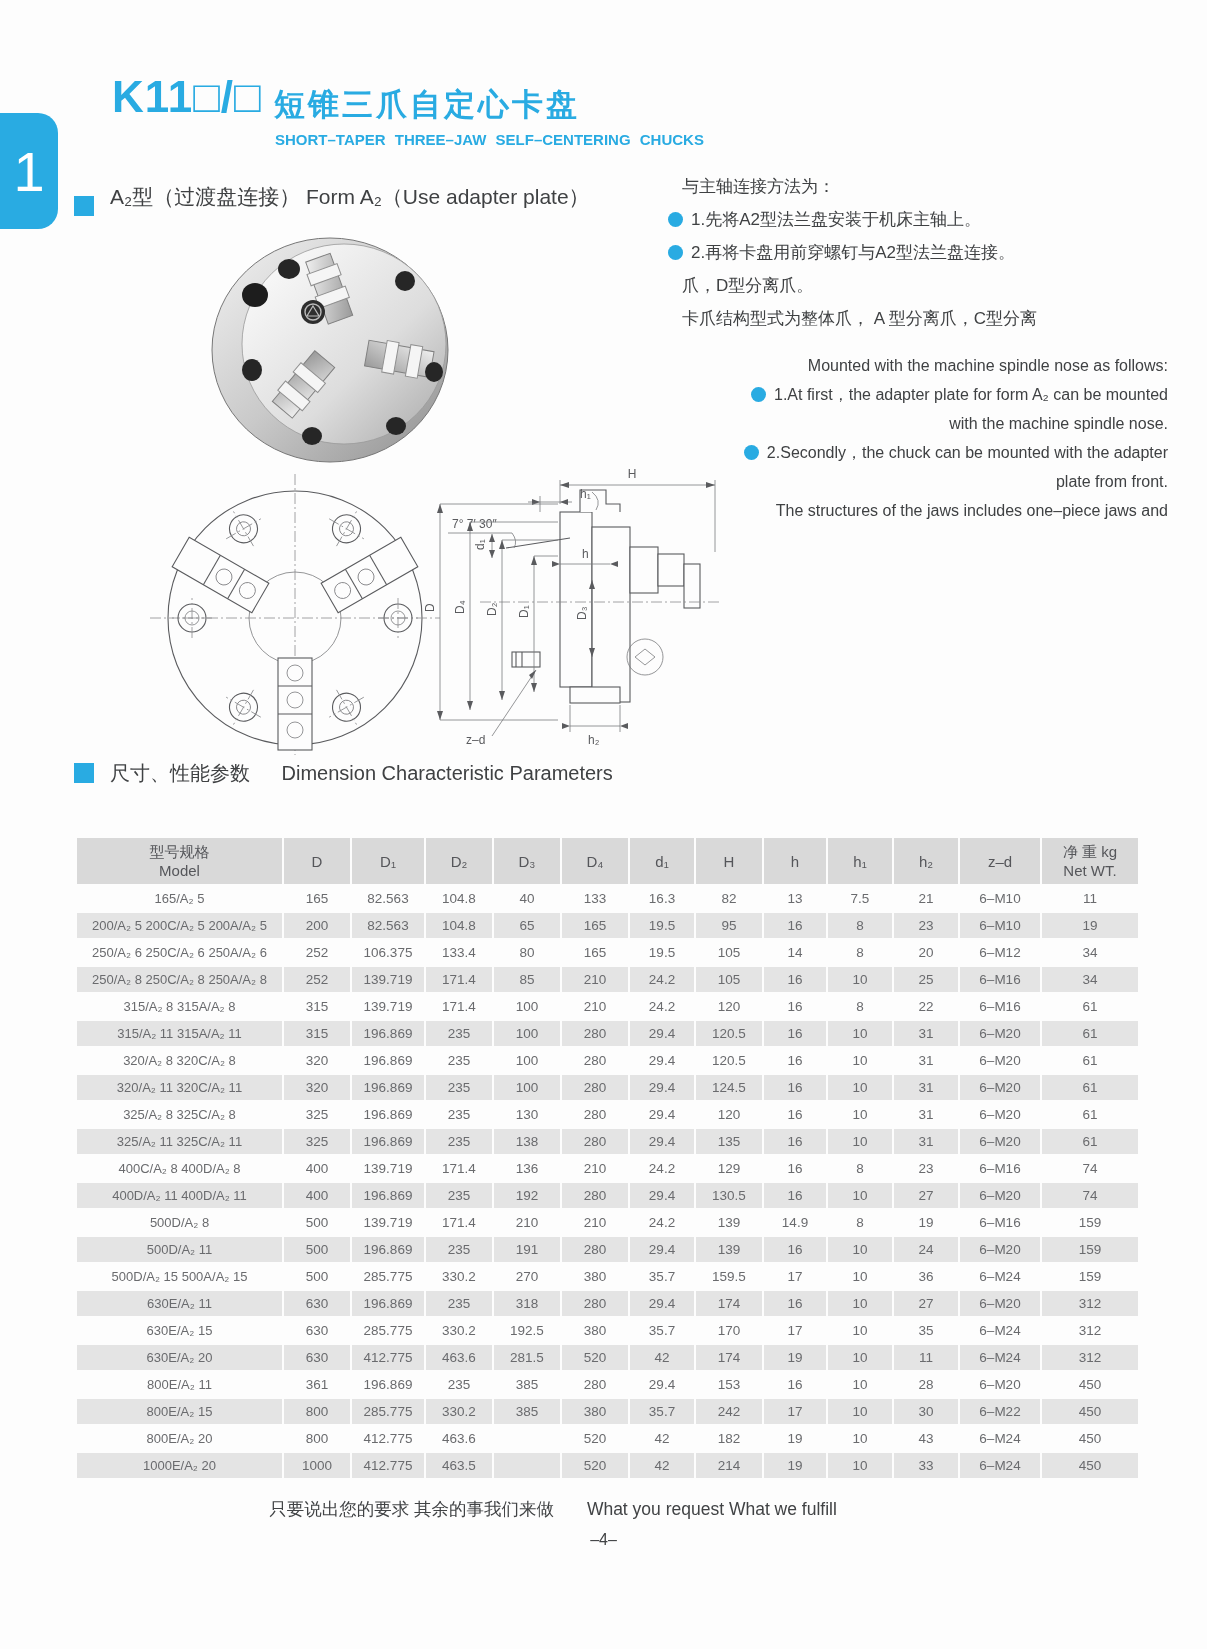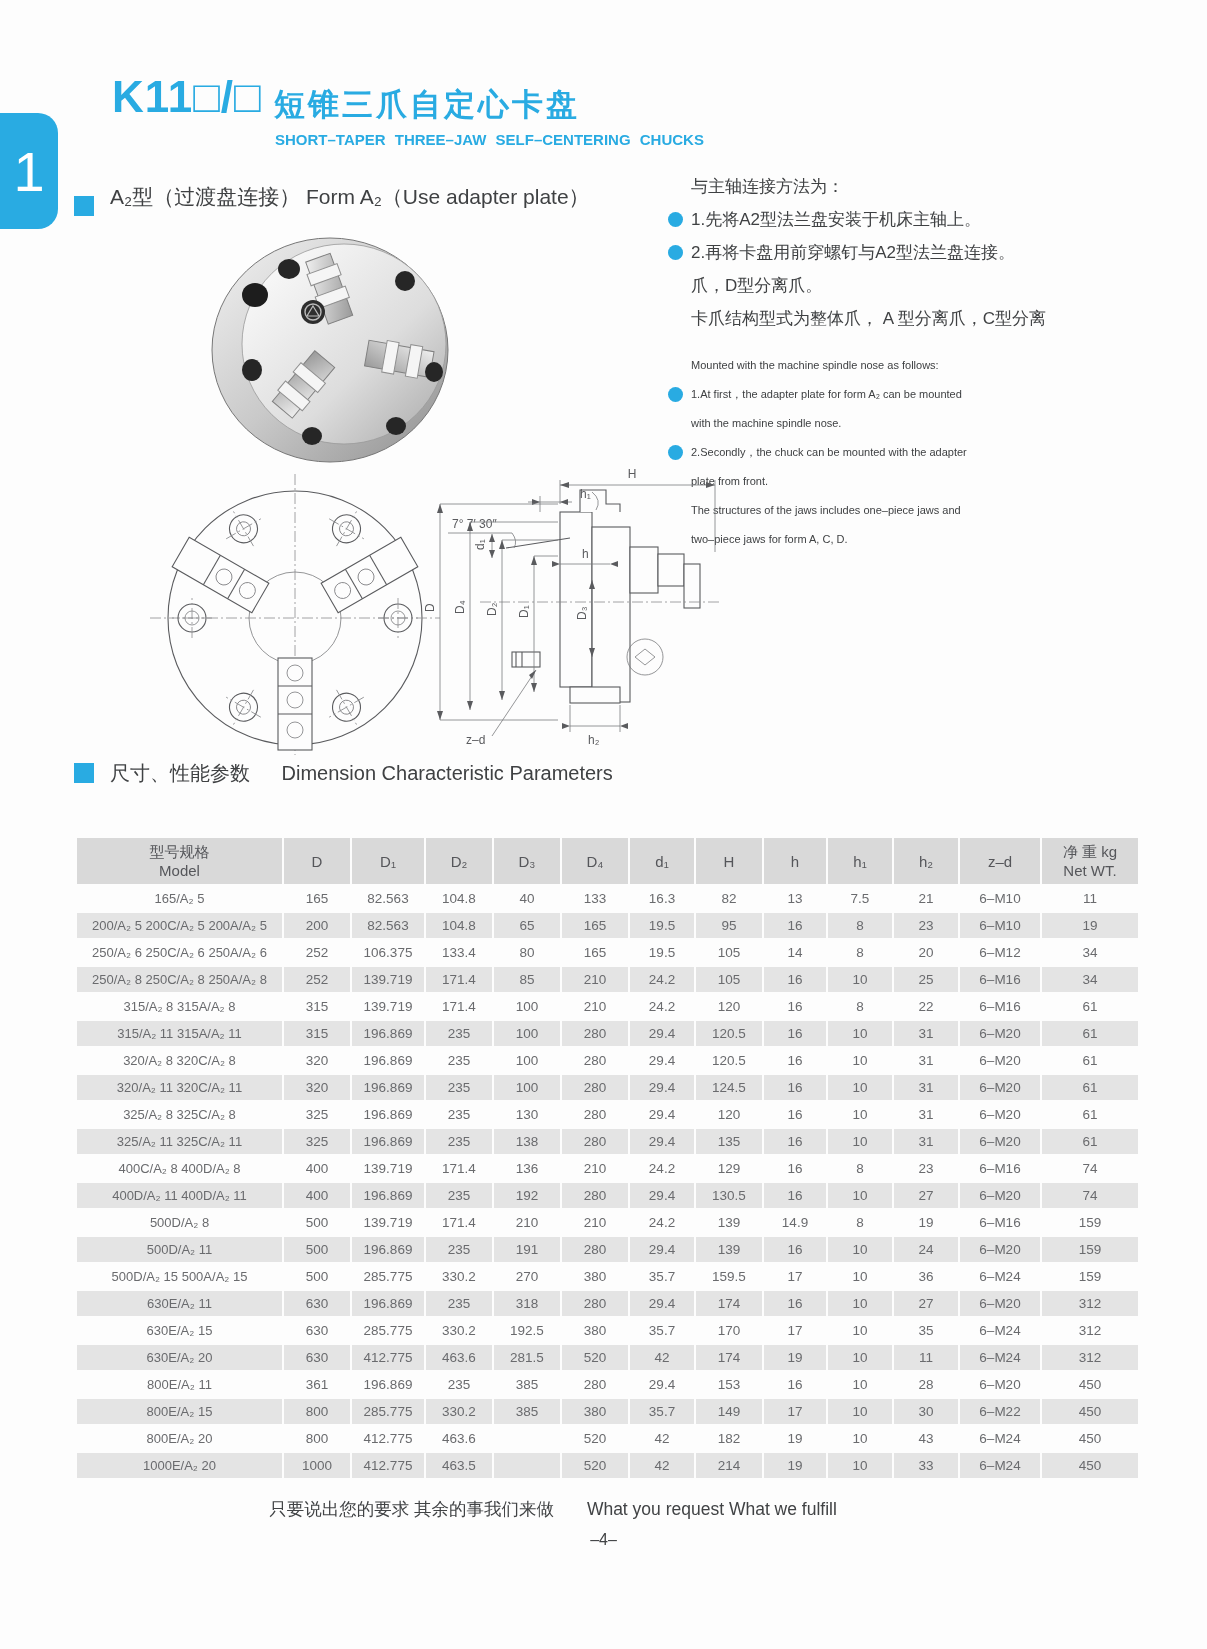--- a/index.html
+++ b/index.html
@@ -10,23 +10,23 @@
         border-radius:0 20px 20px 0;color:#fff;font-size:56px;display:flex;
         align-items:center;justify-content:center;font-weight:400;}
   .k11{position:absolute;left:112px;top:72px;font-size:44px;font-weight:bold;color:#29abe2;letter-spacing:1px;}
   .title-cn{position:absolute;left:274px;top:84px;font-size:31px;font-weight:bold;color:#29abe2;letter-spacing:3px;}
   .title-en{position:absolute;left:275px;top:131px;font-size:15px;font-weight:bold;color:#29abe2;word-spacing:5px;}
   .sq-bullet{position:absolute;width:20px;height:20px;background:#29abe2;}
   .sec-a2-label{position:absolute;left:110px;top:183px;font-size:21px;color:#3f4143;}
   
   .notes{position:absolute;left:668px;top:176px;width:500px;}
   .note-row{display:flex;align-items:flex-start;margin-bottom:12px;font-size:17px;line-height:21px;}
-  .note-row.en{font-size:11px;margin-bottom:8px;}
+  .note-row.en{font-size:16px;margin-bottom:8px;justify-content:flex-end;}
   .dot{flex:none;width:15px;height:15px;border-radius:50%;background:#29abe2;margin:3px 8px 0 0;}
-  .nodot{margin-left:23px;}
+  .nodot{margin-left:14px;}
   .en-gap{height:14px;}
   
   .photo{position:absolute;left:200px;top:230px;width:275px;height:234px;}
   .drawing{position:absolute;left:140px;top:452px;width:590px;height:305px;}
   
   .dim-head{position:absolute;left:110px;top:760px;font-size:20px;color:#3f4143;}
   .dim-head .en{margin-left:26px;}
   table.dim{position:absolute;left:75px;top:836px;width:1065px;border-collapse:separate;
             border-spacing:2px 2px;table-layout:fixed;}
   table.dim th{background:#d9d9d9;color:#55565a;font-weight:normal;font-size:15px;
@@ -92,23 +92,20 @@
       </div>
     <div class="note-row en">
       <span class="dot"></span>
       <span>2.Secondly，the chuck can be mounted with the adapter</span>
       </div>
     <div class="note-row en">
       <span class="nodot">plate from front.</span>
       </div>
     <div class="note-row en">
       <span class="nodot">The structures of the jaws includes one–piece jaws and</span>
-      </div>
-    <div class="note-row en">
-      <span class="nodot">two–piece jaws for form A, C, D.</span>
       </div>
   </div>
 
   <svg class="photo" viewBox="0 0 275 234">
     <defs>
       <linearGradient id="met" x1="0" y1="0" x2="1" y2="1">
         <stop offset="0" stop-color="#f2f2f2"></stop>
           <stop offset="0.5" stop-color="#c9c9c9"></stop>
           <stop offset="1" stop-color="#8f8f8f"></stop>
       </linearGradient>
@@ -641,21 +638,21 @@
           <td>450</td>
         </tr>
         <tr>
           <td>800E/A₂ 15</td>
           <td>800</td>
           <td>285.775</td>
           <td>330.2</td>
           <td>385</td>
           <td>380</td>
           <td>35.7</td>
-          <td>149</td>
+          <td>242</td>
           <td>17</td>
           <td>10</td>
           <td>30</td>
           <td>6–M22</td>
           <td>450</td>
         </tr>
         <tr>
           <td>800E/A₂ 20</td>
           <td>800</td>
           <td>412.775</td>

